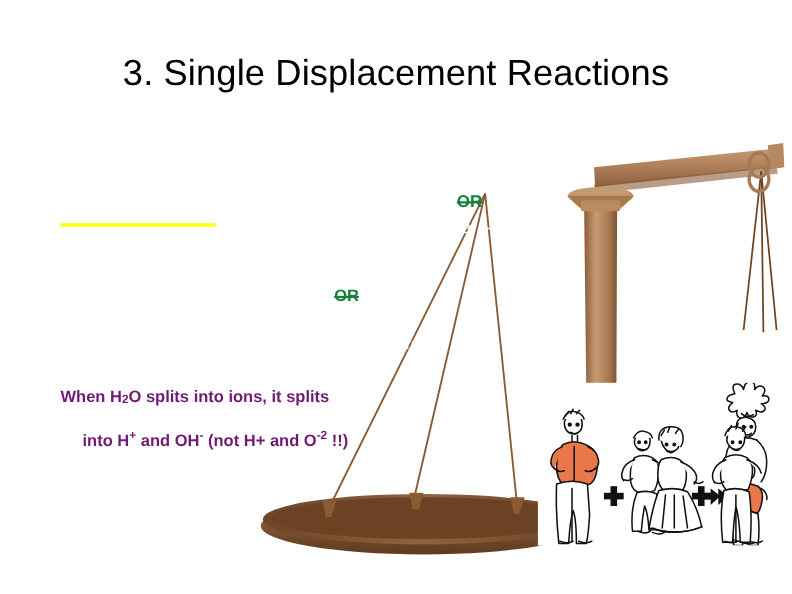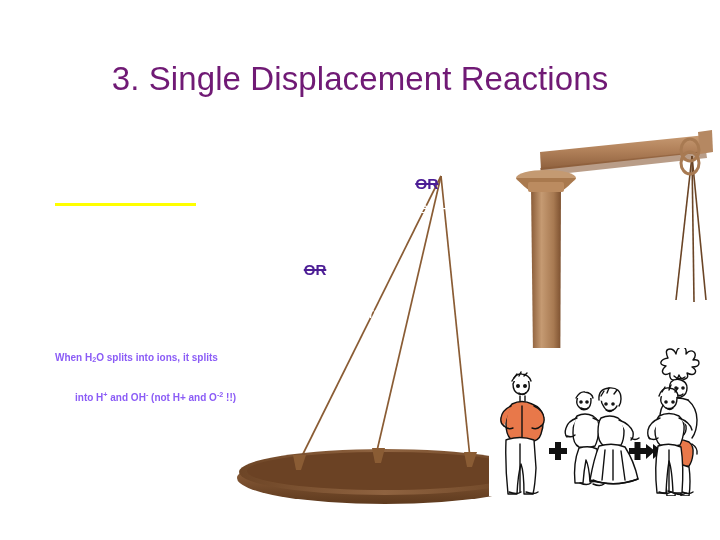--- a/index.html
+++ b/index.html
@@ -18,40 +18,40 @@
       #95620 0%,
       #8d5a00 66%,
       #7a4300 80%,
       #6a3200 90%,
       #5c2600 100%);
   }
   
   .scale-layer{position:absolute;inset:0;pointer-events:none;}
   
   #title{
-    position:absolute;left:0;top:60px;width:720px;text-align:center;
-    font-size:33px;font-weight:400;color:#701a75;letter-spacing:0.1px;
+    position:absolute;left:0;top:47px;width:720px;text-align:center;
+    font-size:33px;font-weight:400;color:#000000;letter-spacing:0.1px;
     white-space:nowrap;
   }
   
   .body-block{position:absolute;left:0;top:0;width:720px;}
   .ln{
     position:absolute;white-space:nowrap;color:#ffffff;
     font-size:15.5px;line-height:1;
   }
   .b{font-weight:bold;}
   .or{
-    color:#4c1d95;font-weight:bold;text-decoration:line-through;
+    color:#15803d;font-weight:bold;text-decoration:line-through;
     text-decoration-thickness:2px;
   }
   .yline{
     position:absolute;background:#ffff00;height:3px;
   }
   .eq{font-size:14.5px;color:#ffffff;}
-  .tan{color:#8b5cf6;font-weight:bold;font-size:10px;}
+  .tan{color:#701a75;font-weight:bold;font-size:15px;}
   sup{font-size:0.72em;vertical-align:super;}
   sub{font-size:0.72em;vertical-align:baseline;position:relative;top:1px;}
   
   #photo{
     position:absolute;left:489px;top:348px;width:218px;height:148px;
     background:#ffffff;overflow:hidden;
   }
 </style>
 </head>
 <body>

